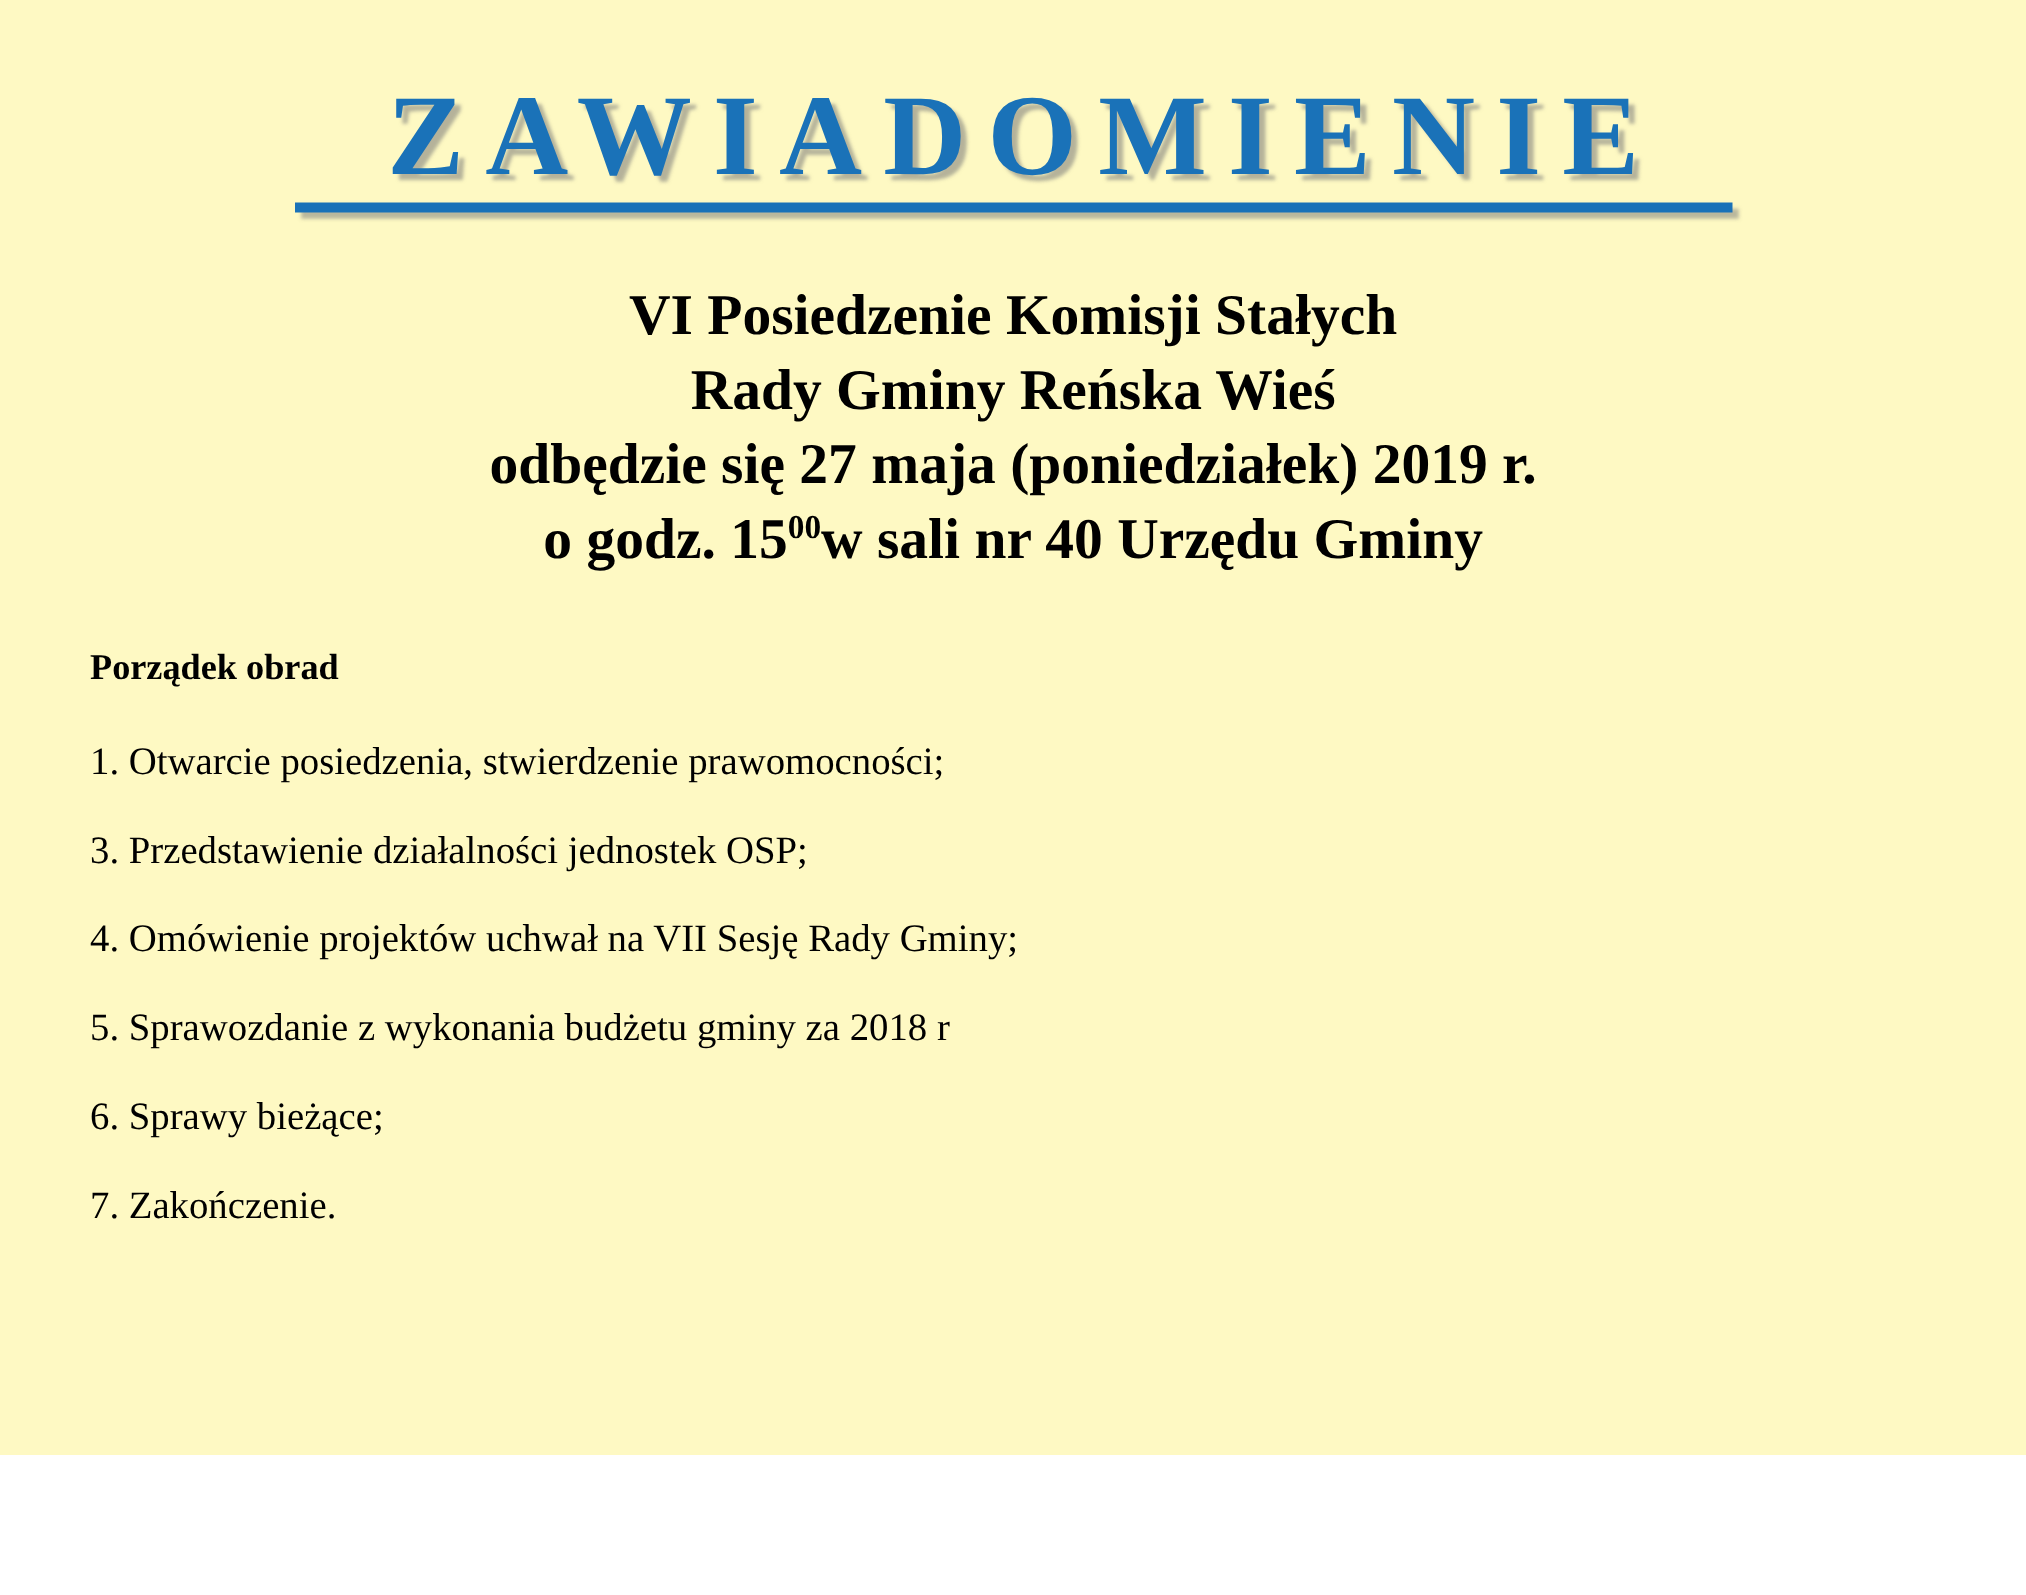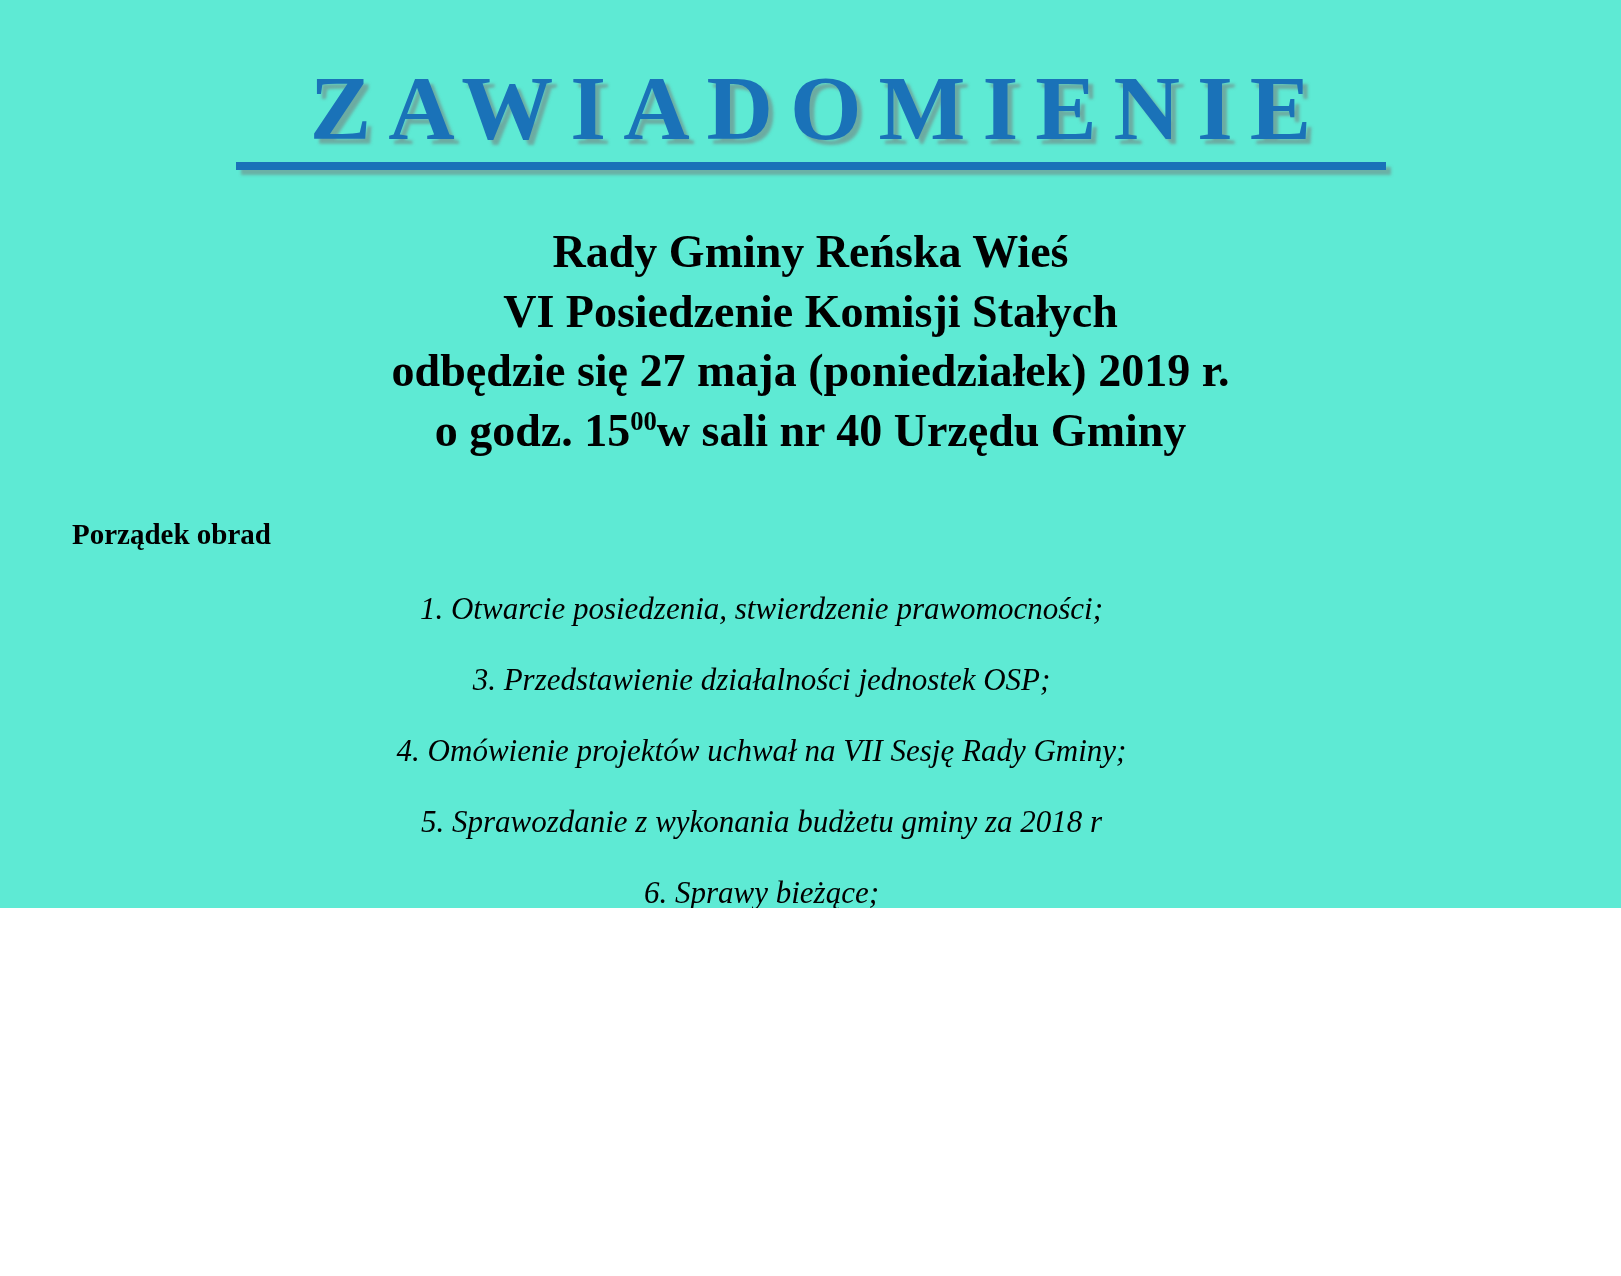--- a/index.html
+++ b/index.html
@@ -5,22 +5,22 @@
 <style>
   html, body {
     margin: 0;
     padding: 0;
     background: #ffffff;
   }
 
   .page {
     position: relative;
     width: 1621px;
-    height: 908px;
-    background: #5eead4;
+    height: 1164px;
+    background: #fef9c3;
     overflow: hidden;
     font-family: "Liberation Serif", "DejaVu Serif", serif;
     color: #000000;
     box-sizing: border-box;
   }
 
   
   .title-block {
     padding-top: 62px;
     text-align: center;
@@ -78,42 +78,41 @@
   }
 
   .agenda-heading {
     font-weight: 700;
     font-size: 29px;
     margin-bottom: 20px;
   }
 
   .agenda-item {
     margin: 0 0 16px 0;
-    text-align: center;
+    text-align: left;
     white-space: pre-wrap;
-    font-style: italic;
   }
 
   .agenda-item.wrapped {
     max-width: 1245px;
   }
 </style>
 </head>
 <body>
 
 <div class="page">
 
   <div class="title-block">
     <div class="doc-title">ZAWIADOMIENIE</div>
     <div class="title-rule"></div>
   </div>
 
   <div class="heading-block">
+    <span class="heading-line">VI Posiedzenie Komisji Stałych</span>
     <span class="heading-line">Rady Gminy Reńska Wieś</span>
-    <span class="heading-line">VI Posiedzenie Komisji Stałych</span>
     <span class="heading-line">odbędzie się 27 maja (poniedziałek) 2019 r.</span>
     <span class="heading-line"><span>o godz. 15</span><span class="sup">00</span><span>w sali nr 40 Urzędu Gminy</span></span>
   </div>
 
   <div class="agenda">
     <div class="agenda-heading">Porządek obrad</div>
 
     <p class="agenda-item">1. Otwarcie posiedzenia, stwierdzenie prawomocności;</p>
     <p class="agenda-item">3. Przedstawienie działalności jednostek OSP;</p>
     <p class="agenda-item">4. Omówienie projektów uchwał na VII Sesję Rady Gminy;</p>

